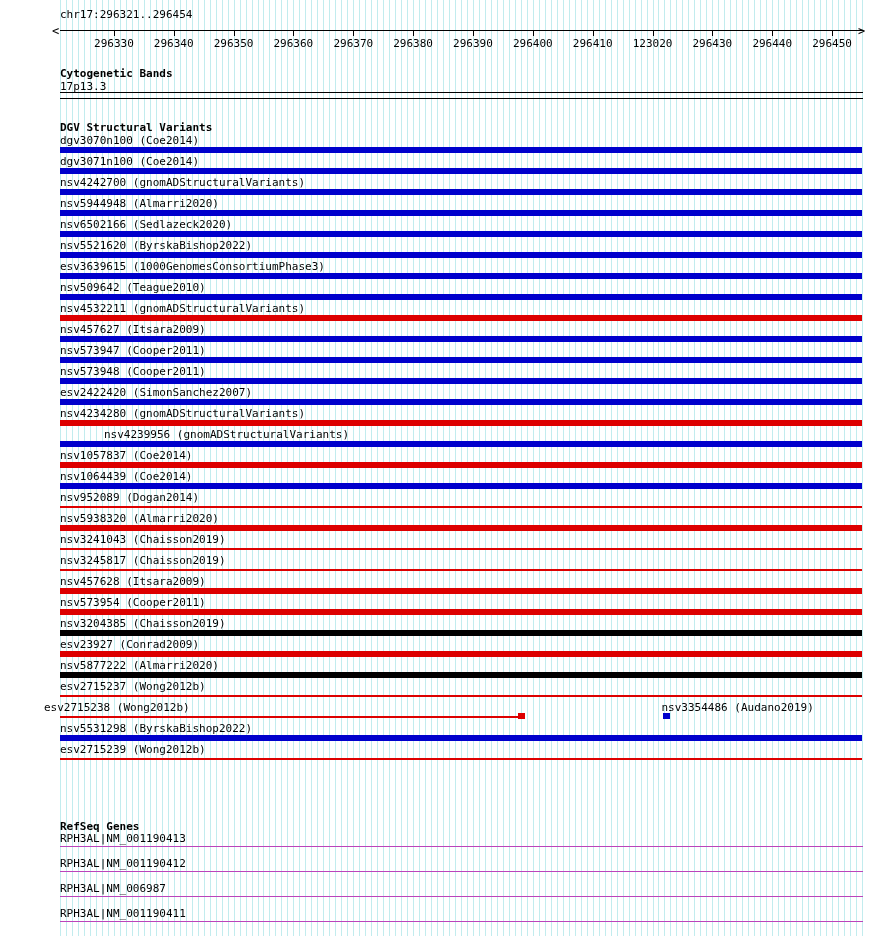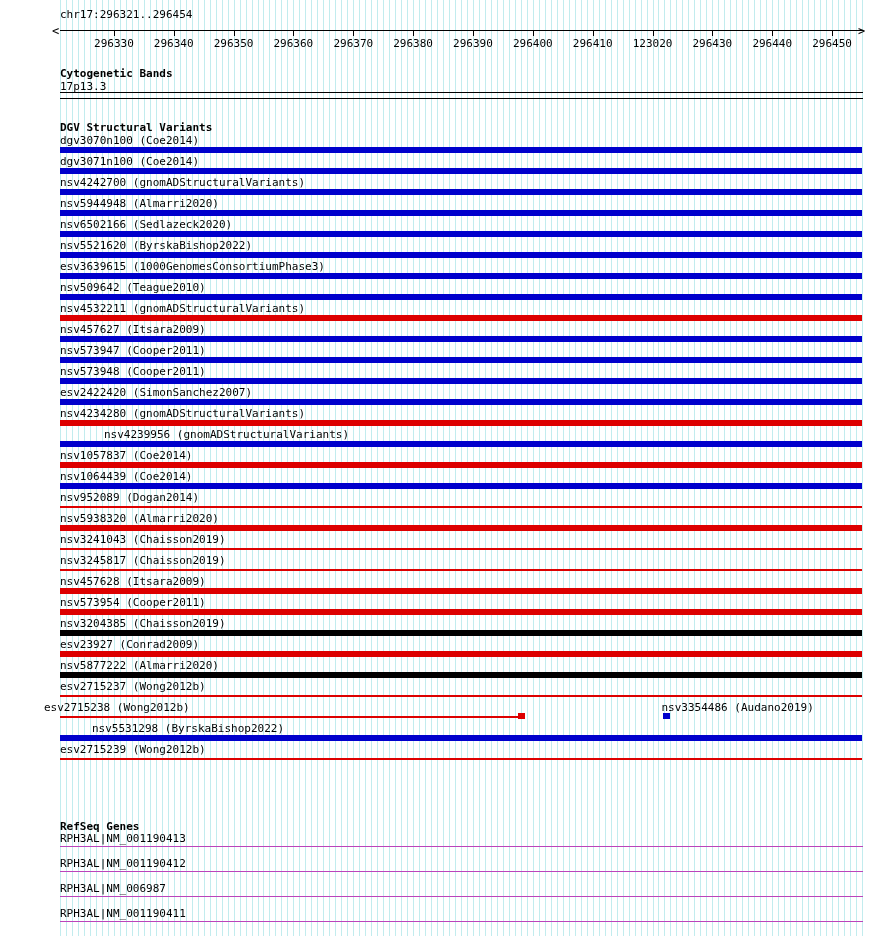--- a/index.html
+++ b/index.html
@@ -193,21 +193,21 @@
         <div class="feature thin" style="left: 60px; width: 802px; background: rgb(221, 0, 0);"></div>
       </div>
       <div class="track-row">
         <span class="track-label" style="left: 44px;">esv2715238 (Wong2012b)</span>
         <span class="track-label" style="left: 661.5px;">nsv3354486 (Audano2019)</span>
         <div class="feature thin" style="left: 60px; width: 459.546px; background: rgb(221, 0, 0);"></div>
         <div class="feature point" style="left: 517.942px; background: rgb(221, 0, 0);"></div>
         <div class="feature point" style="left: 663.104px; background: rgb(0, 0, 204);"></div>
       </div>
       <div class="track-row">
-        <span class="track-label" style="left: 72px; padding-left: 20px;">nsv5531298 (ByrskaBishop2022)</span>
+        <span class="track-label" style="left: 60px;">nsv5531298 (ByrskaBishop2022)</span>
         <div class="feature thick" style="left: 60px; width: 802px; background: rgb(0, 0, 204);"></div>
       </div>
       <div class="track-row">
         <span class="track-label" style="left: 60px;">esv2715239 (Wong2012b)</span>
         <div class="feature thin" style="left: 60px; width: 802px; background: rgb(221, 0, 0);"></div>
       </div>
     </div>
 
   <div class="txt bold" style="left:60px; top:820px;">RefSeq Genes</div>
   <div class="tracks" id="refseq-tracks">

